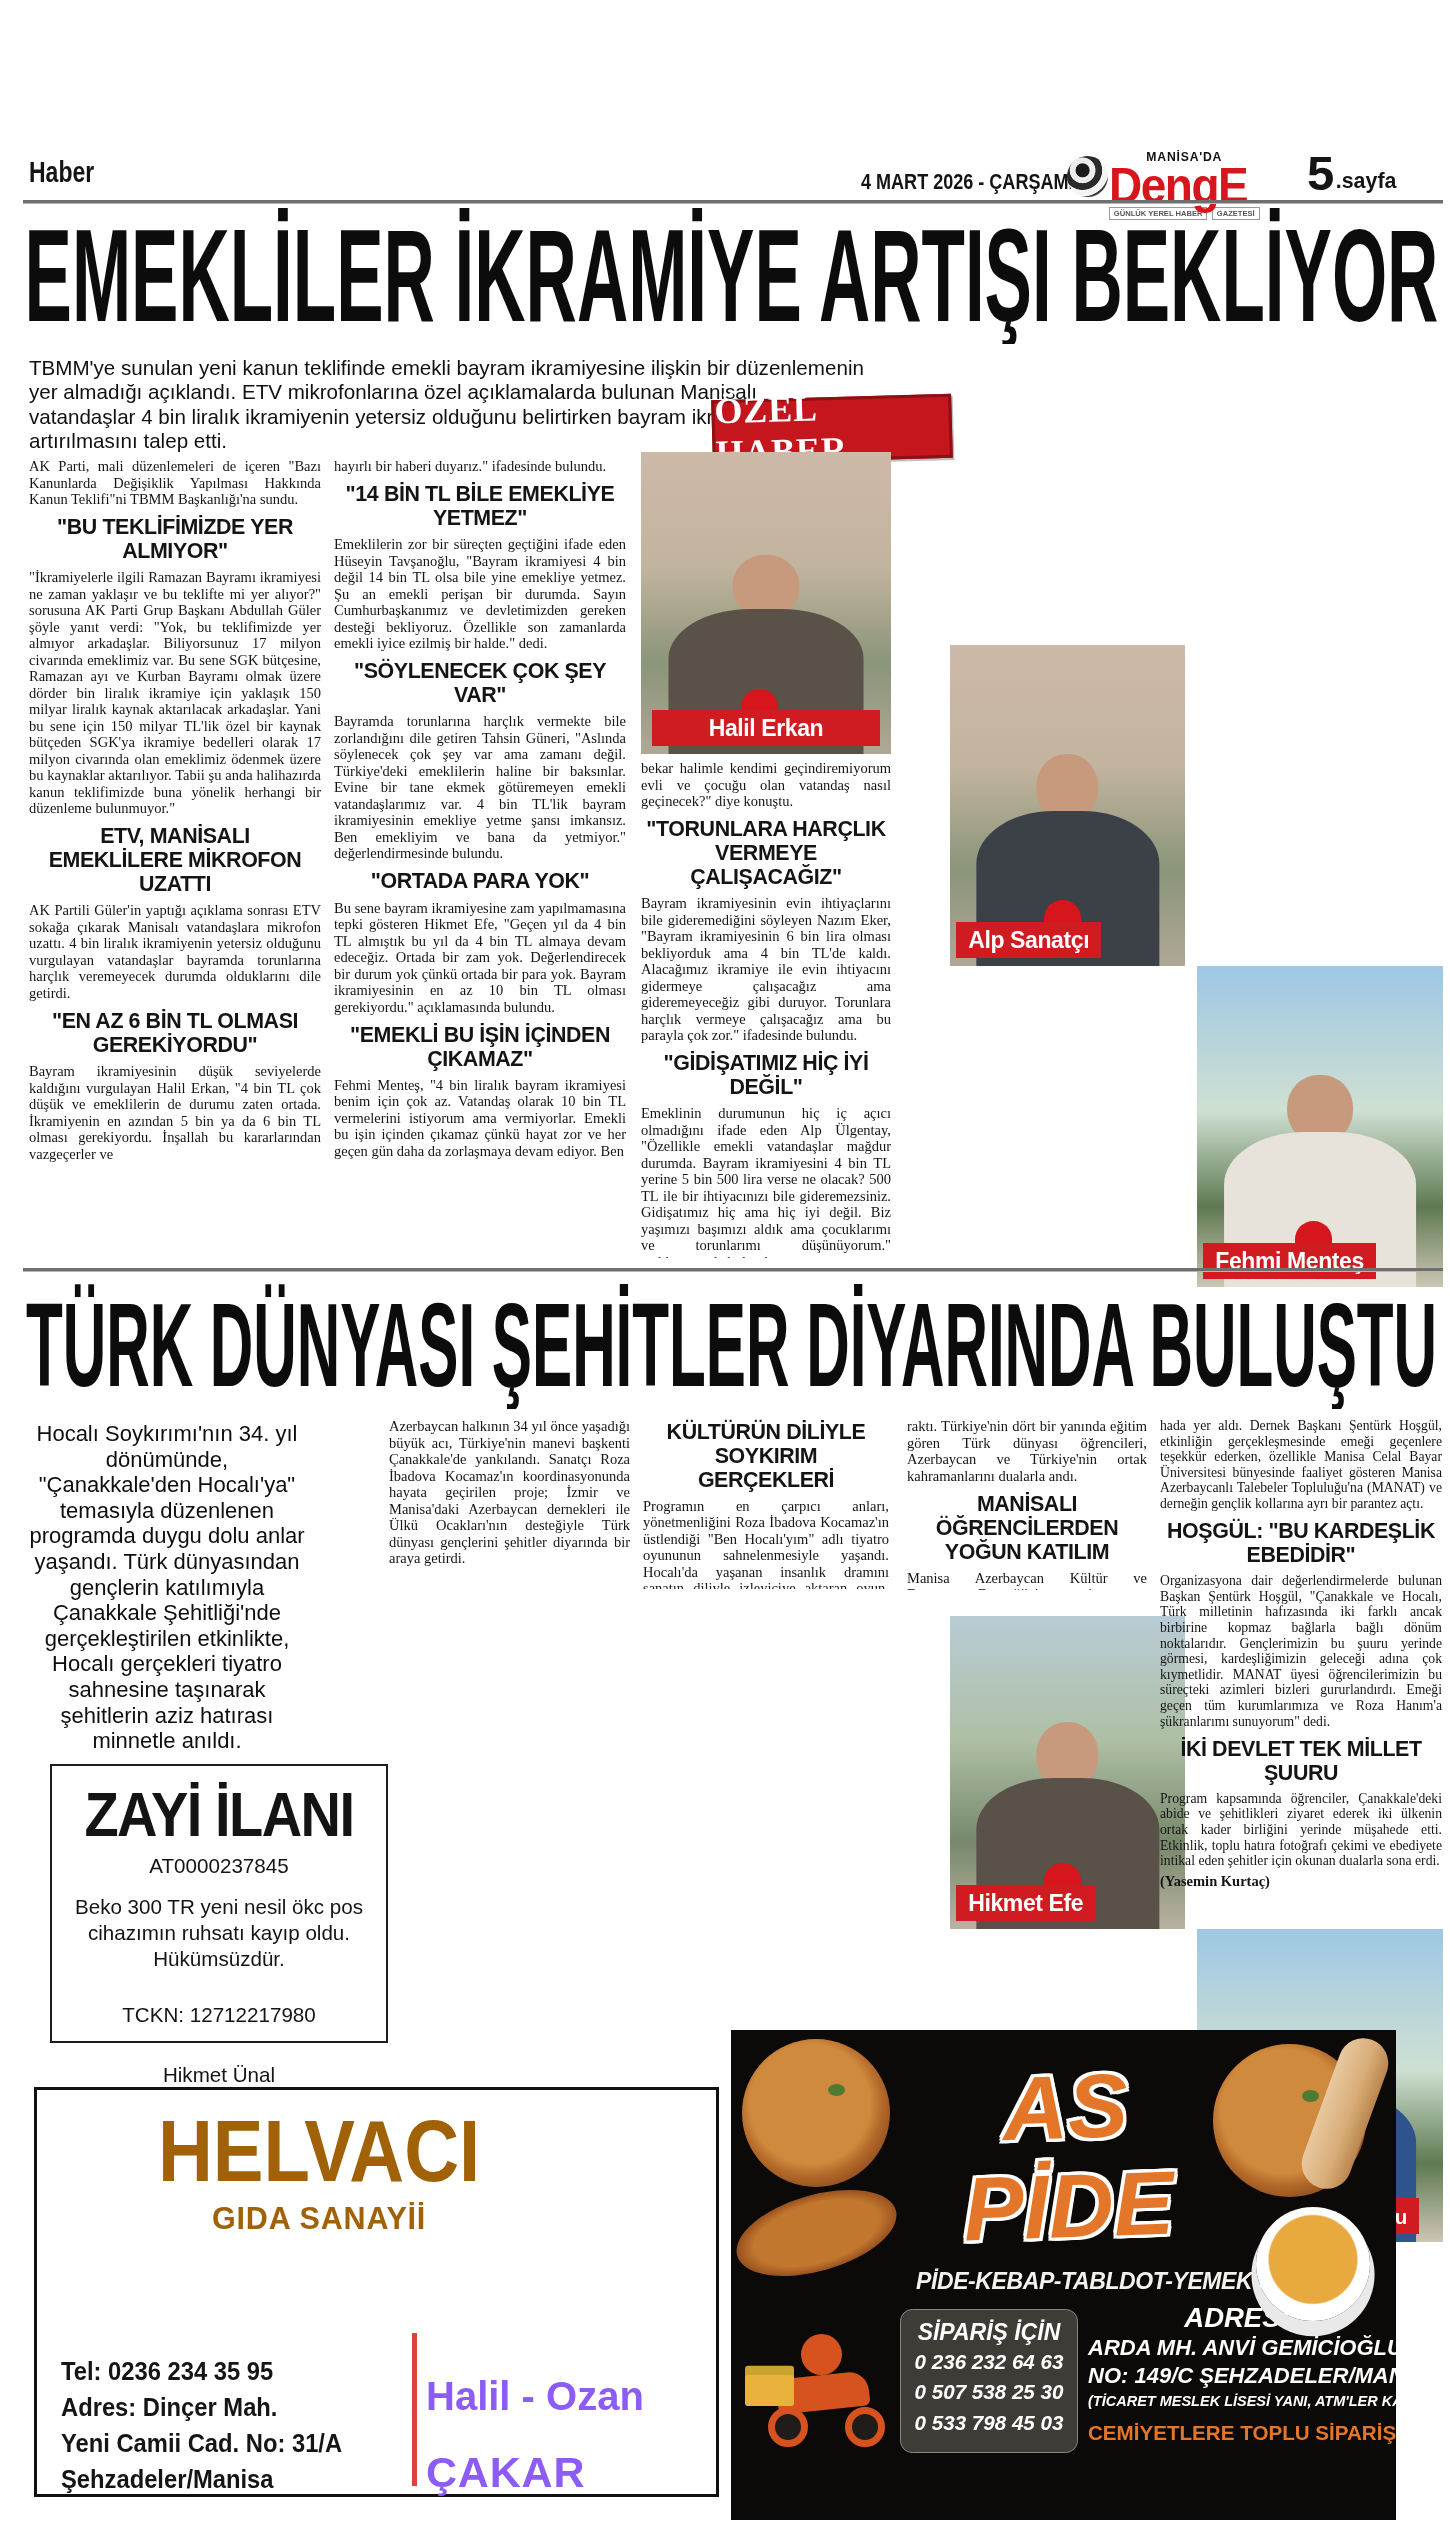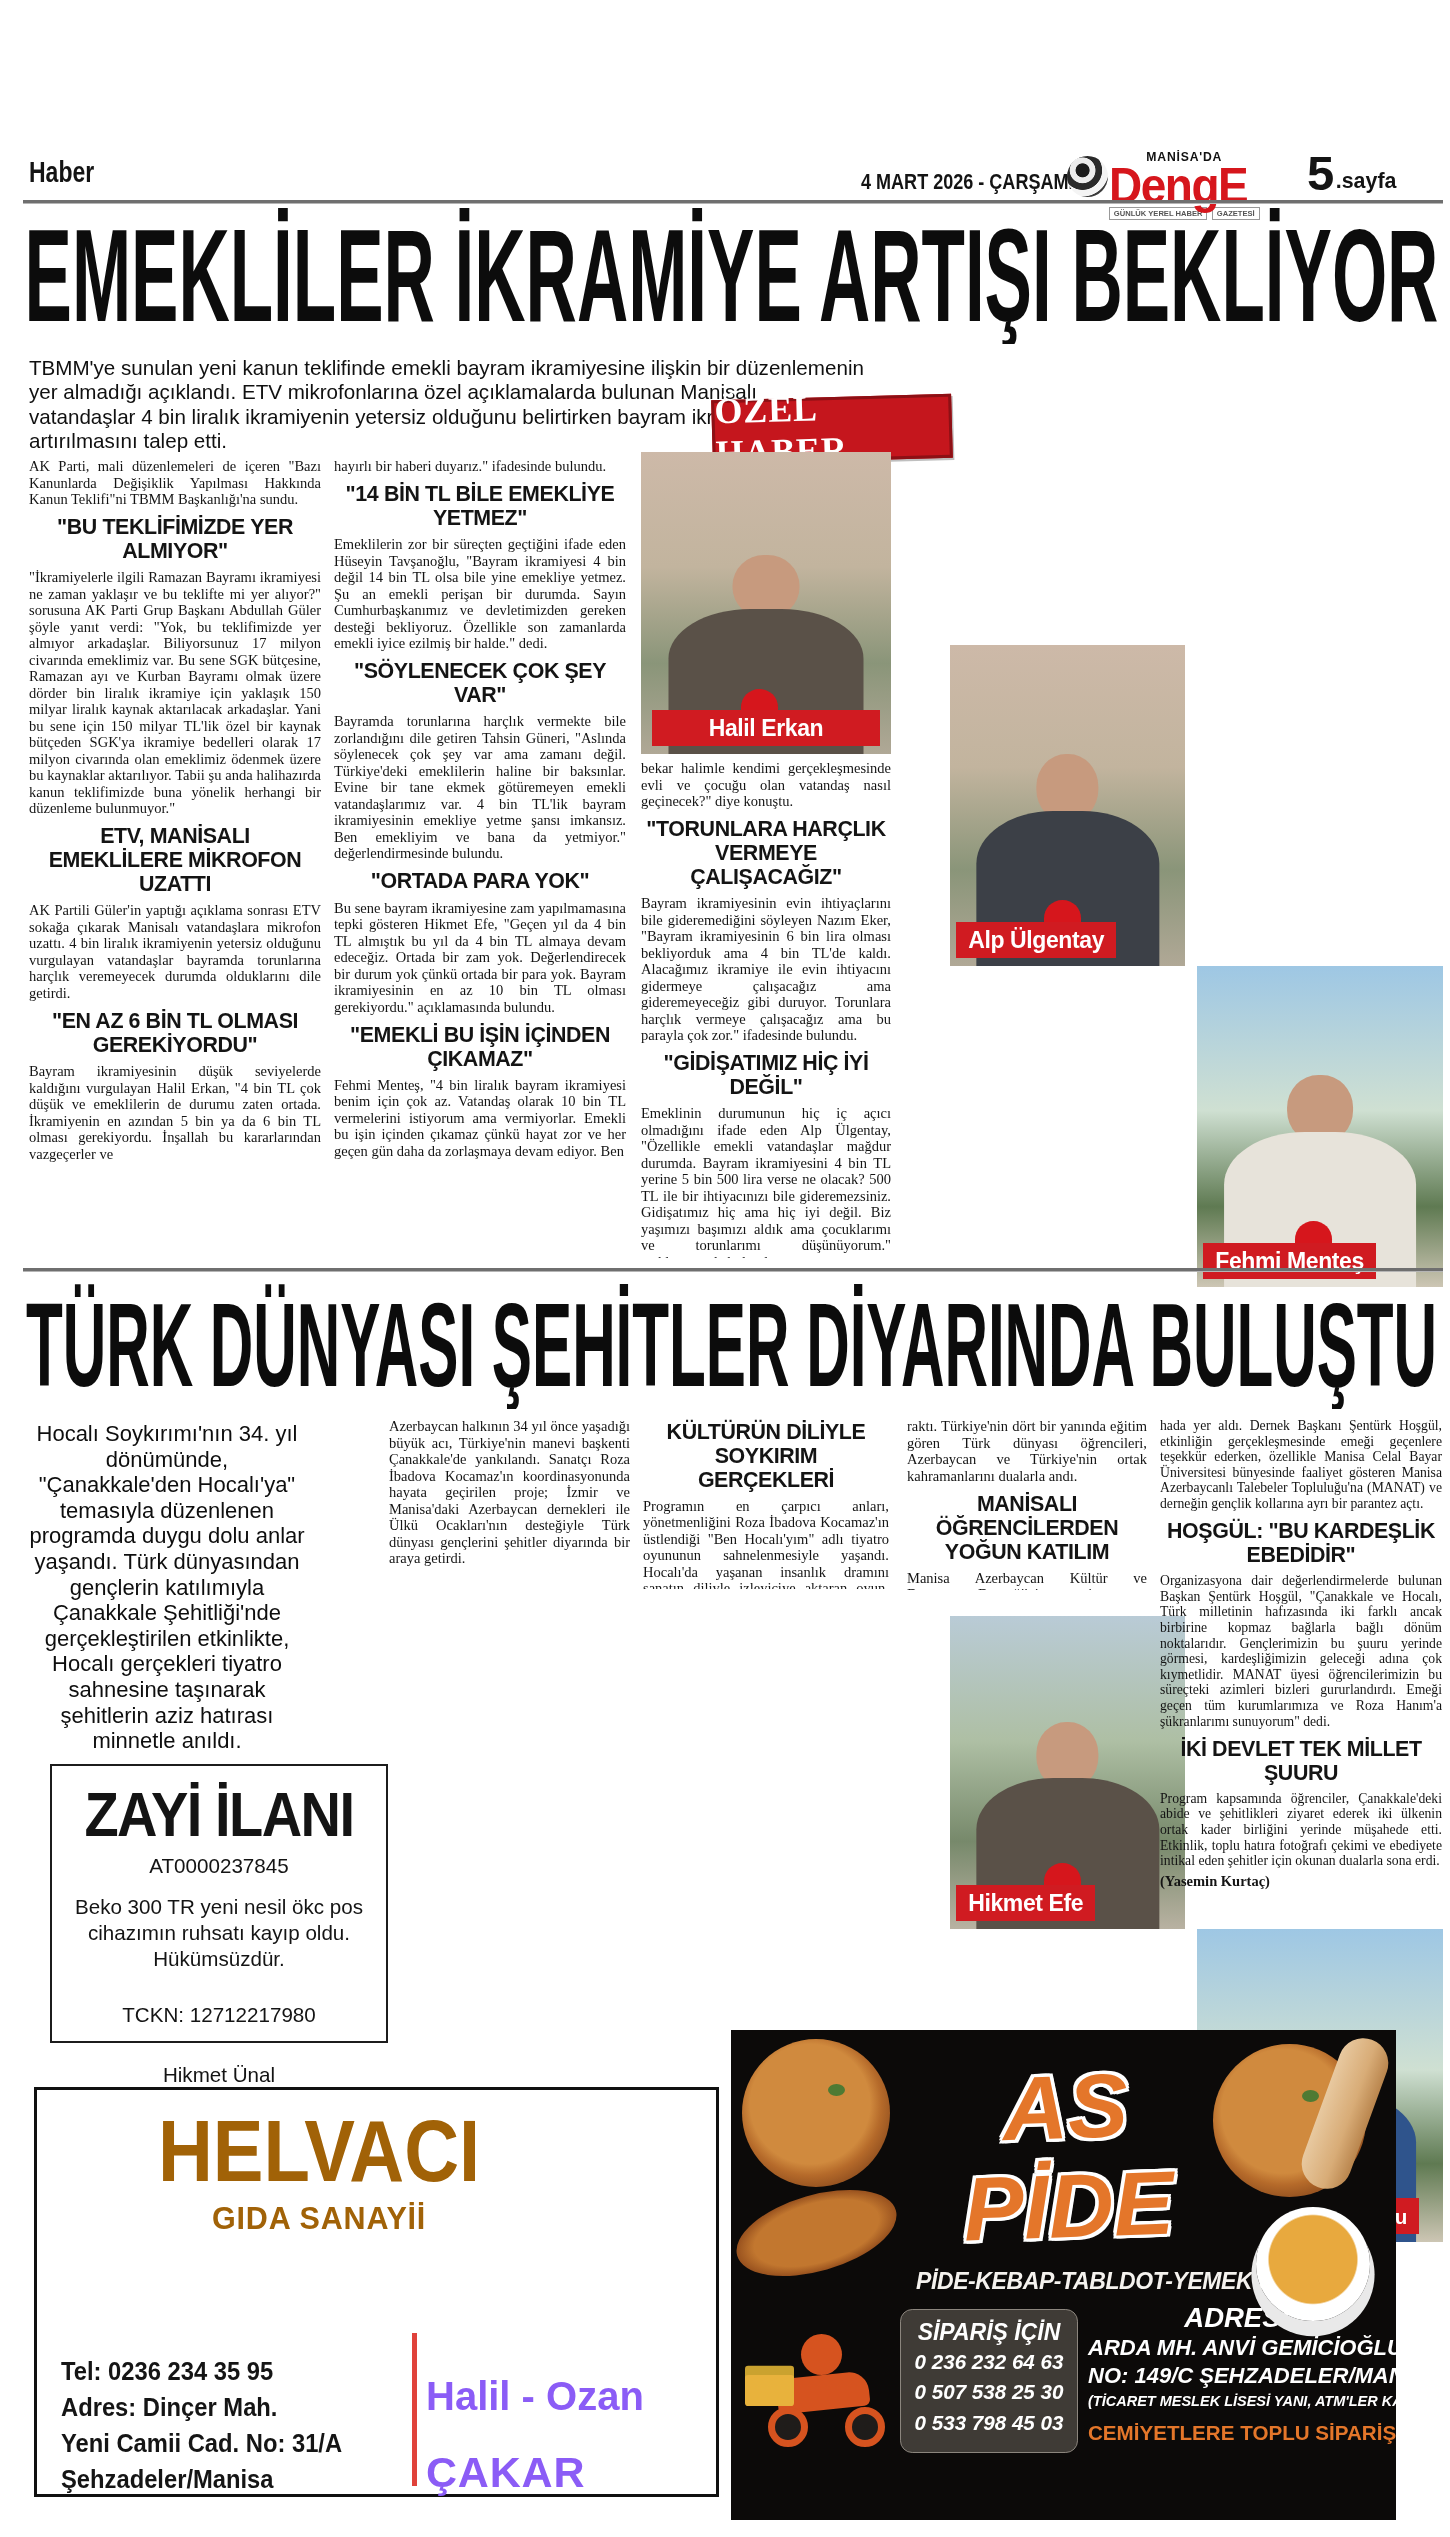--- a/index.html
+++ b/index.html
@@ -140,21 +140,21 @@
     <div class="subhead">"14 BİN TL BİLE EMEKLİYE YETMEZ"</div>
     <div class="para">Emeklilerin zor bir süreçten geçtiğini ifade eden Hüseyin Tavşanoğlu, "Bayram ikramiyesi 4 bin değil 14 bin TL olsa bile yine emekliye yetmez. Şu an emekli perişan bir durumda. Sayın Cumhurbaşkanımız ve devletimizden gereken desteği bekliyoruz. Özellikle son zamanlarda emekli iyice ezilmiş bir halde." dedi.</div>
     <div class="subhead">"SÖYLENECEK ÇOK ŞEY VAR"</div>
     <div class="para">Bayramda torunlarına harçlık vermekte bile zorlandığını dile getiren Tahsin Güneri, "Aslında söylenecek çok şey var ama zamanı değil. Türkiye'deki emeklilerin haline bir baksınlar. Evine bir tane ekmek götüremeyen emekli vatandaşlarımız var. 4 bin TL'lik bayram ikramiyesinin emekliye yetme şansı imkansız. Ben emekliyim ve bana da yetmiyor." değerlendirmesinde bulundu.</div>
     <div class="subhead">"ORTADA PARA YOK"</div>
     <div class="para">Bu sene bayram ikramiyesine zam yapılmamasına tepki gösteren Hikmet Efe, "Geçen yıl da 4 bin TL almıştık bu yıl da 4 bin TL almaya devam edeceğiz. Ortada bir zam yok. Değerlendirecek bir durum yok çünkü ortada bir para yok. Bayram ikramiyesinin en az 10 bin TL olması gerekiyordu." açıklamasında bulundu.</div>
     <div class="subhead">"EMEKLİ BU İŞİN İÇİNDEN ÇIKAMAZ"</div>
     <div class="para">Fehmi Menteş, "4 bin liralık bayram ikramiyesi benim için çok az. Vatandaş olarak 10 bin TL vermelerini istiyorum ama vermiyorlar. Emekli bu işin içinden çıkamaz çünkü hayat zor ve her geçen gün daha da zorlaşmaya devam ediyor. Ben</div>
   </div>
 <div class="abs col" style="left:641px;top:760px;width:250px;height:498px;">
-    <div class="para">bekar halimle kendimi gerçekleşmesinde evli ve çocuğu olan vatandaş nasıl geçinecek?" diye konuştu.</div>
+    <div class="para">bekar halimle kendimi geçindiremiyorum evli ve çocuğu olan vatandaş nasıl geçinecek?" diye konuştu.</div>
     <div class="subhead">"TORUNLARA HARÇLIK VERMEYE ÇALIŞACAĞIZ"</div>
     <div class="para">Bayram ikramiyesinin evin ihtiyaçlarını bile gideremediğini söyleyen Nazım Eker, "Bayram ikramiyesinin 6 bin lira olması bekliyorduk ama 4 bin TL'de kaldı. Alacağımız ikramiye ile evin ihtiyacını gidermeye çalışacağız ama gideremeyeceğiz gibi duruyor. Torunlara harçlık vermeye çalışacağız ama bu parayla çok zor." ifadesinde bulundu.</div>
     <div class="subhead">"GİDİŞATIMIZ HİÇ İYİ DEĞİL"</div>
     <div class="para">Emeklinin durumunun hiç iç açıcı olmadığını ifade eden Alp Ülgentay, "Özellikle emekli vatandaşlar mağdur durumda. Bayram ikramiyesini 4 bin TL yerine 5 bin 500 lira verse ne olacak? 500 TL ile bir ihtiyacınızı bile gideremezsiniz. Gidişatımız hiç ama hiç iyi değil. Biz yaşımızı başımızı aldık ama çocuklarımı ve torunlarımı düşünüyorum." açıklamasında bulundu.</div>
   </div>
 
 <div class="abs photo bg-a" style="left:641px;top:452px;width:250px;height:302px;">
   <div class="person p3">
       <div class="head"></div>
       <div class="torso"></div>
@@ -166,21 +166,21 @@
 </div>
 
 <div class="abs photo bg-a" style="left:950px;top:343px;width:235px;height:321px;">
   <div class="person p1">
       <div class="head"></div>
       <div class="torso"></div>
     </div>
   <div class="mic">
       <span>Etv</span>
     </div>
-  <div class="caption">Alp Ülgentay</div>
+  <div class="caption">Alp Sanatçı</div>
 </div>
 <div class="abs photo bg-c" style="left:1197px;top:343px;width:246px;height:321px;">
   <div class="person p2">
       <div class="head"></div>
       <div class="torso"></div>
     </div>
   <div class="mic">
       <span>Etv</span>
     </div>
   <div class="caption">Fehmi Menteş</div>

